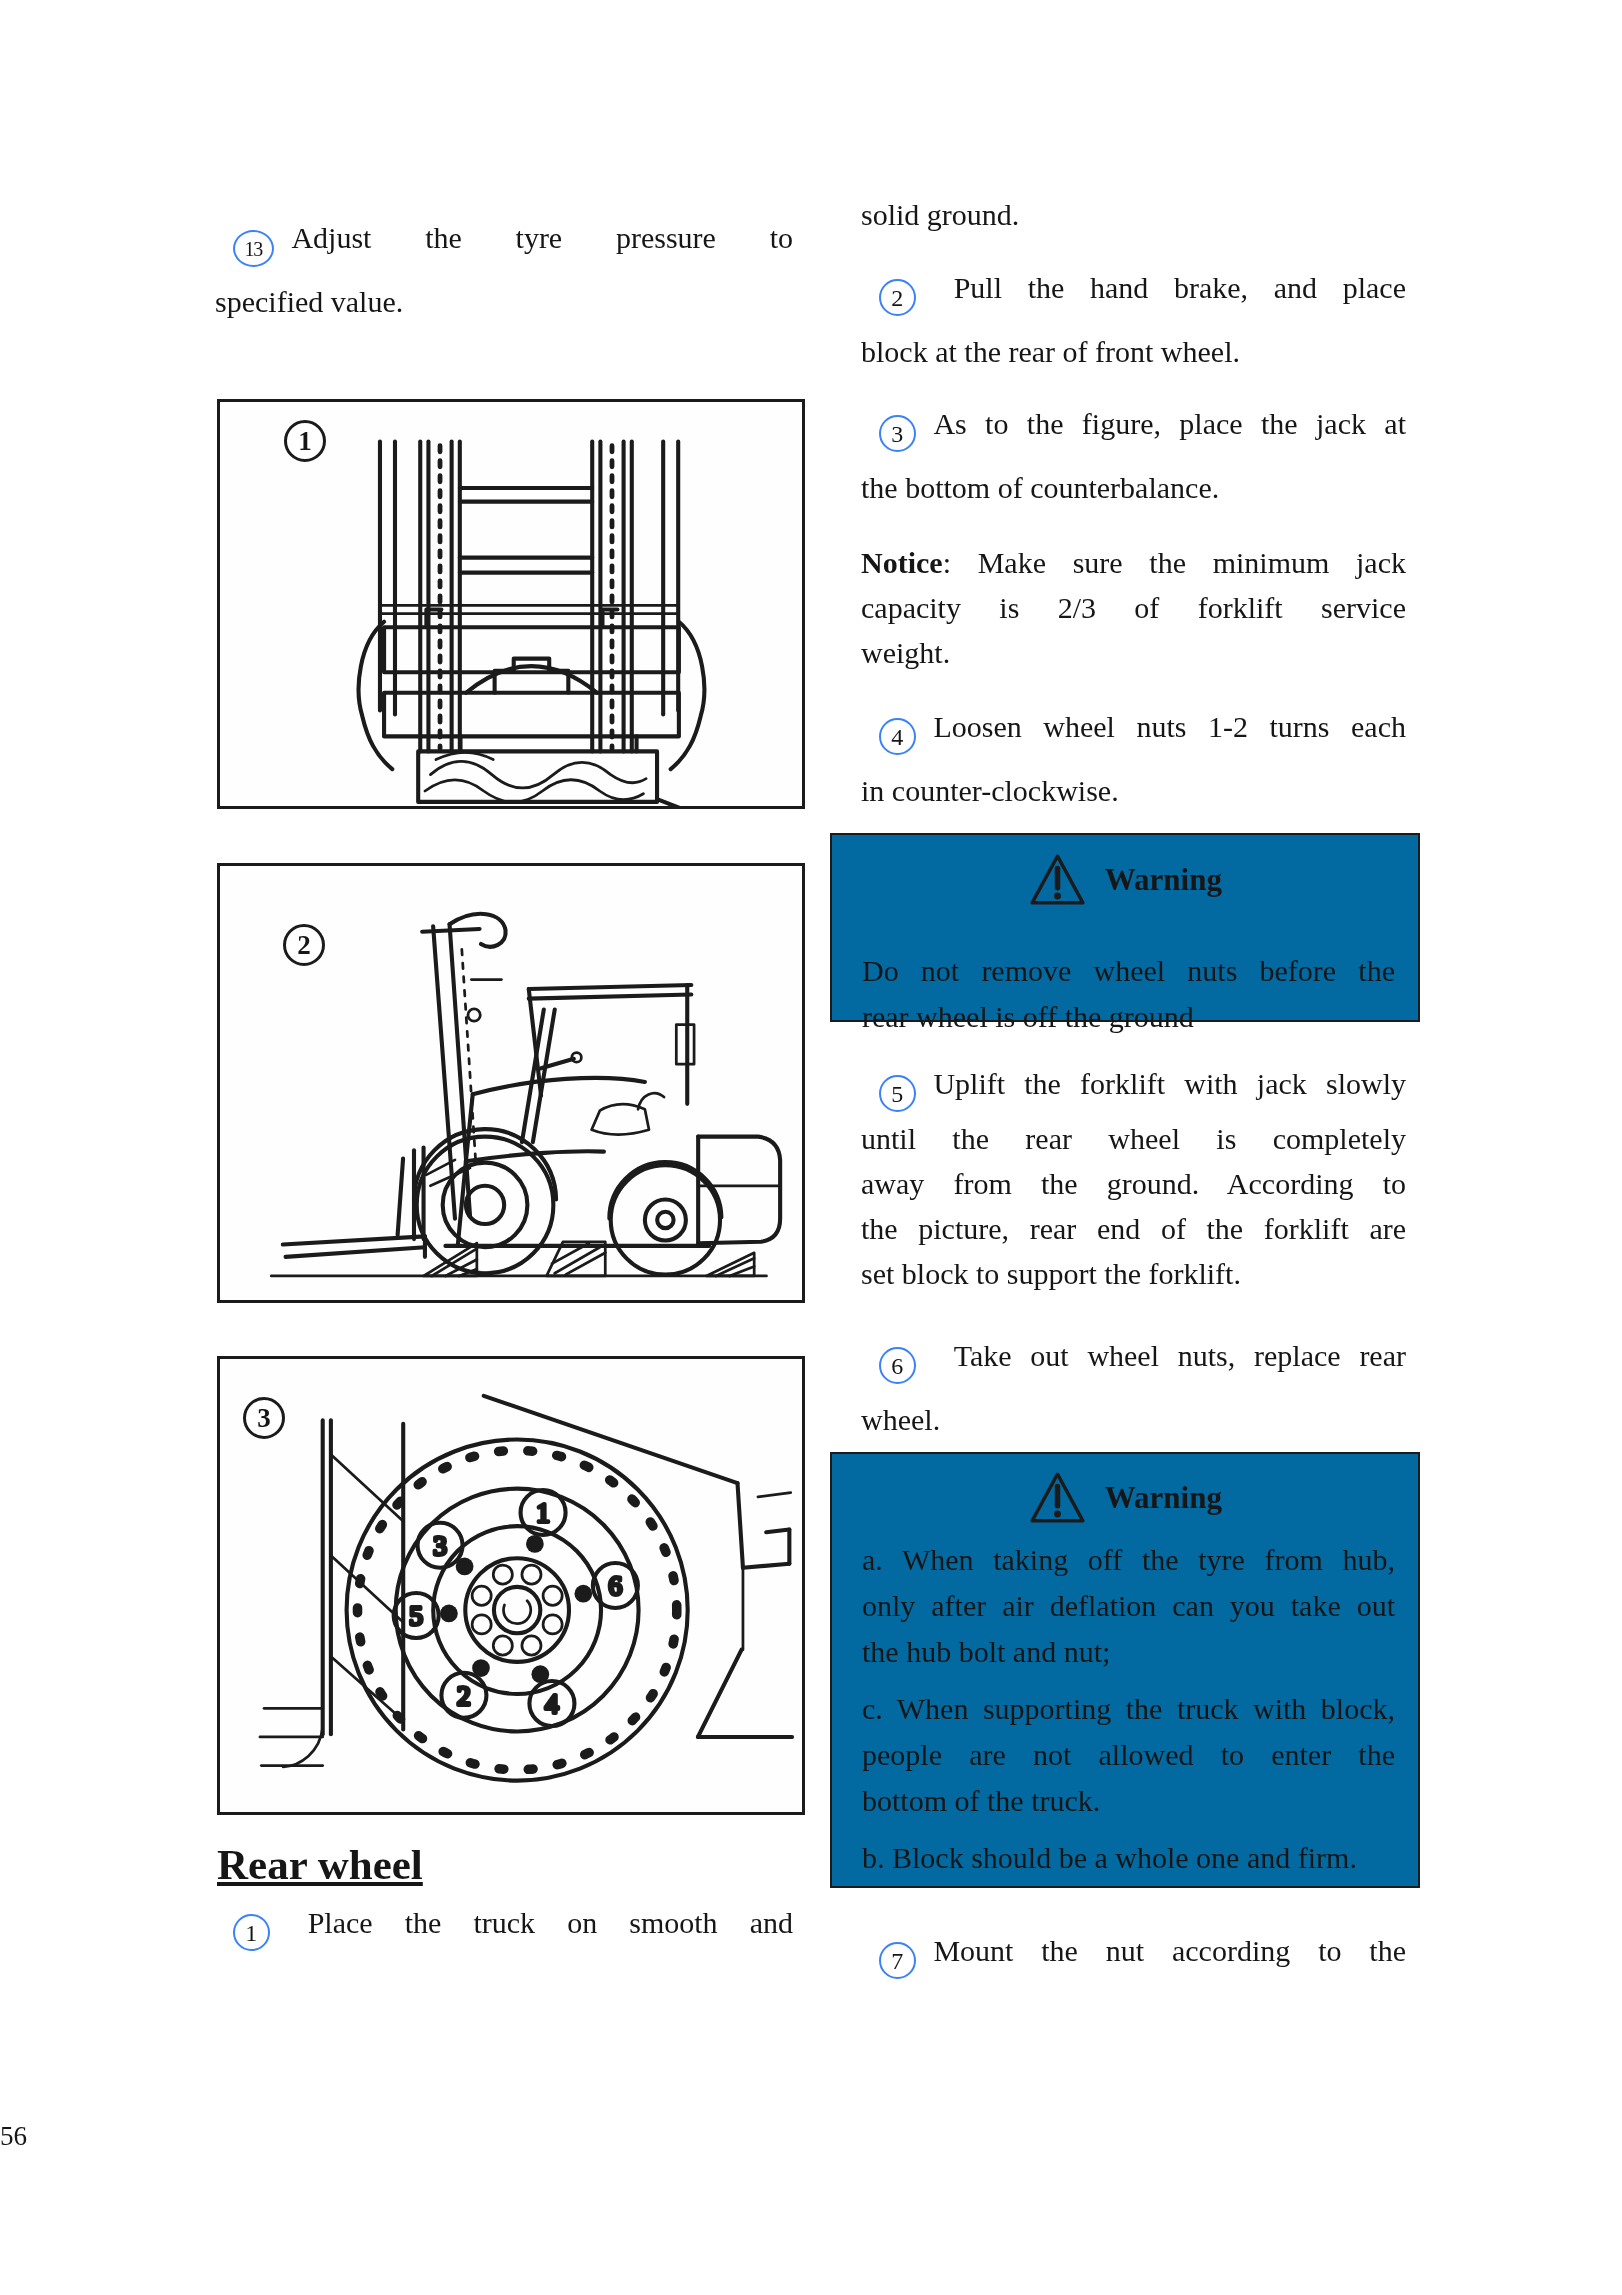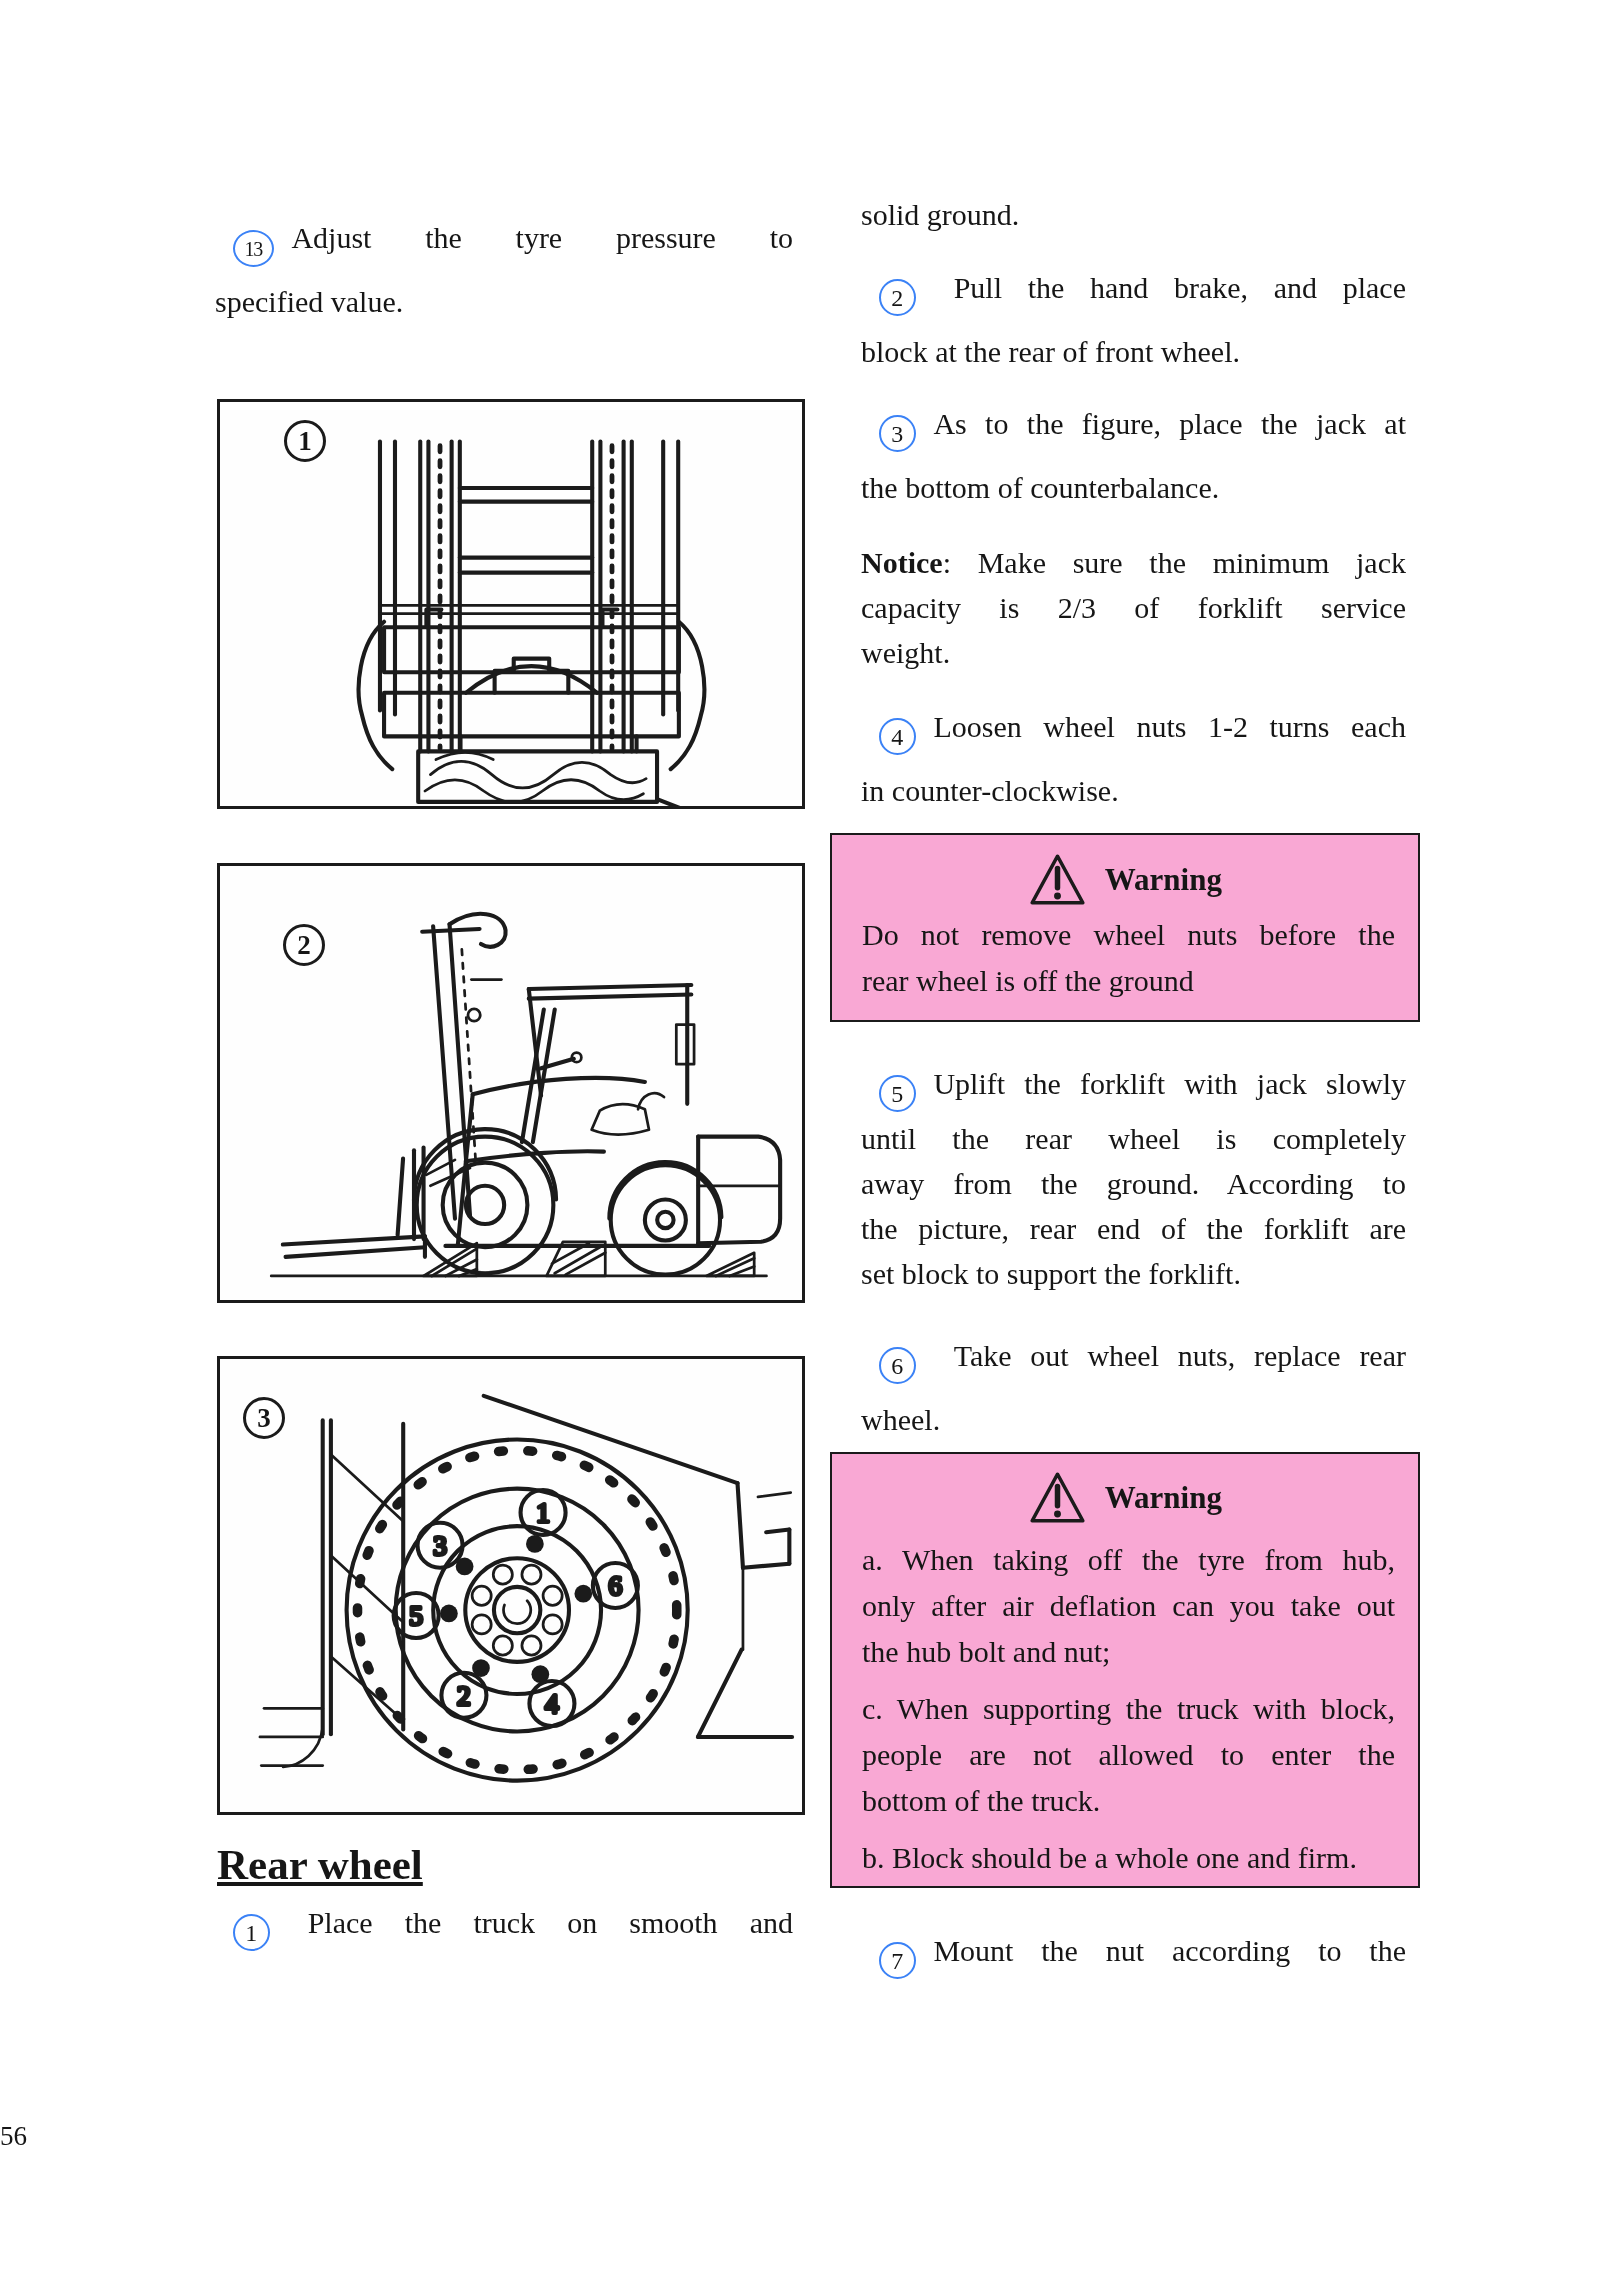--- a/index.html
+++ b/index.html
@@ -46,28 +46,28 @@
     width:42px;height:42px;
     border:3.4px solid #1b1b1b;border-radius:50%;
     text-align:center;line-height:37px;
     font-size:27px;font-weight:bold;
     box-sizing:border-box;
     background:#fff;
   }
   .warnbox{
     position:absolute;left:830px;width:590px;
     border:2.7px solid #1b1b1b;
-    box-sizing:border-box;background:#f9a8d4;
+    box-sizing:border-box;background:#0369a1;
   }
   .warnhead{
     display:flex;align-items:center;justify-content:center;
     gap:17.7px;height:65px;
   }
   .warntitle{font-size:31px;font-weight:bold;}
-  .warntext{padding:0 23px 0 30px;}
+  .warntext{padding:0 23px 0 30px;margin-top:36px;}
   .grpgap{margin-top:11px;}
   .bold{font-weight:bold;}
   .heading{font-size:43px;font-weight:bold;text-decoration:underline;}
   .pagenum{font-size:27px;text-align:left;}
   .stroke{stroke:#1b1b1b;fill:none;stroke-width:6;stroke-linecap:round;stroke-linejoin:round;}
   .thin{stroke-width:4;}
   .fillink{fill:#1b1b1b;stroke:none;}
   .nutnum{font-family:"Liberation Serif",serif;font-size:40px;fill:#161616;}
 </style>
 </head>

